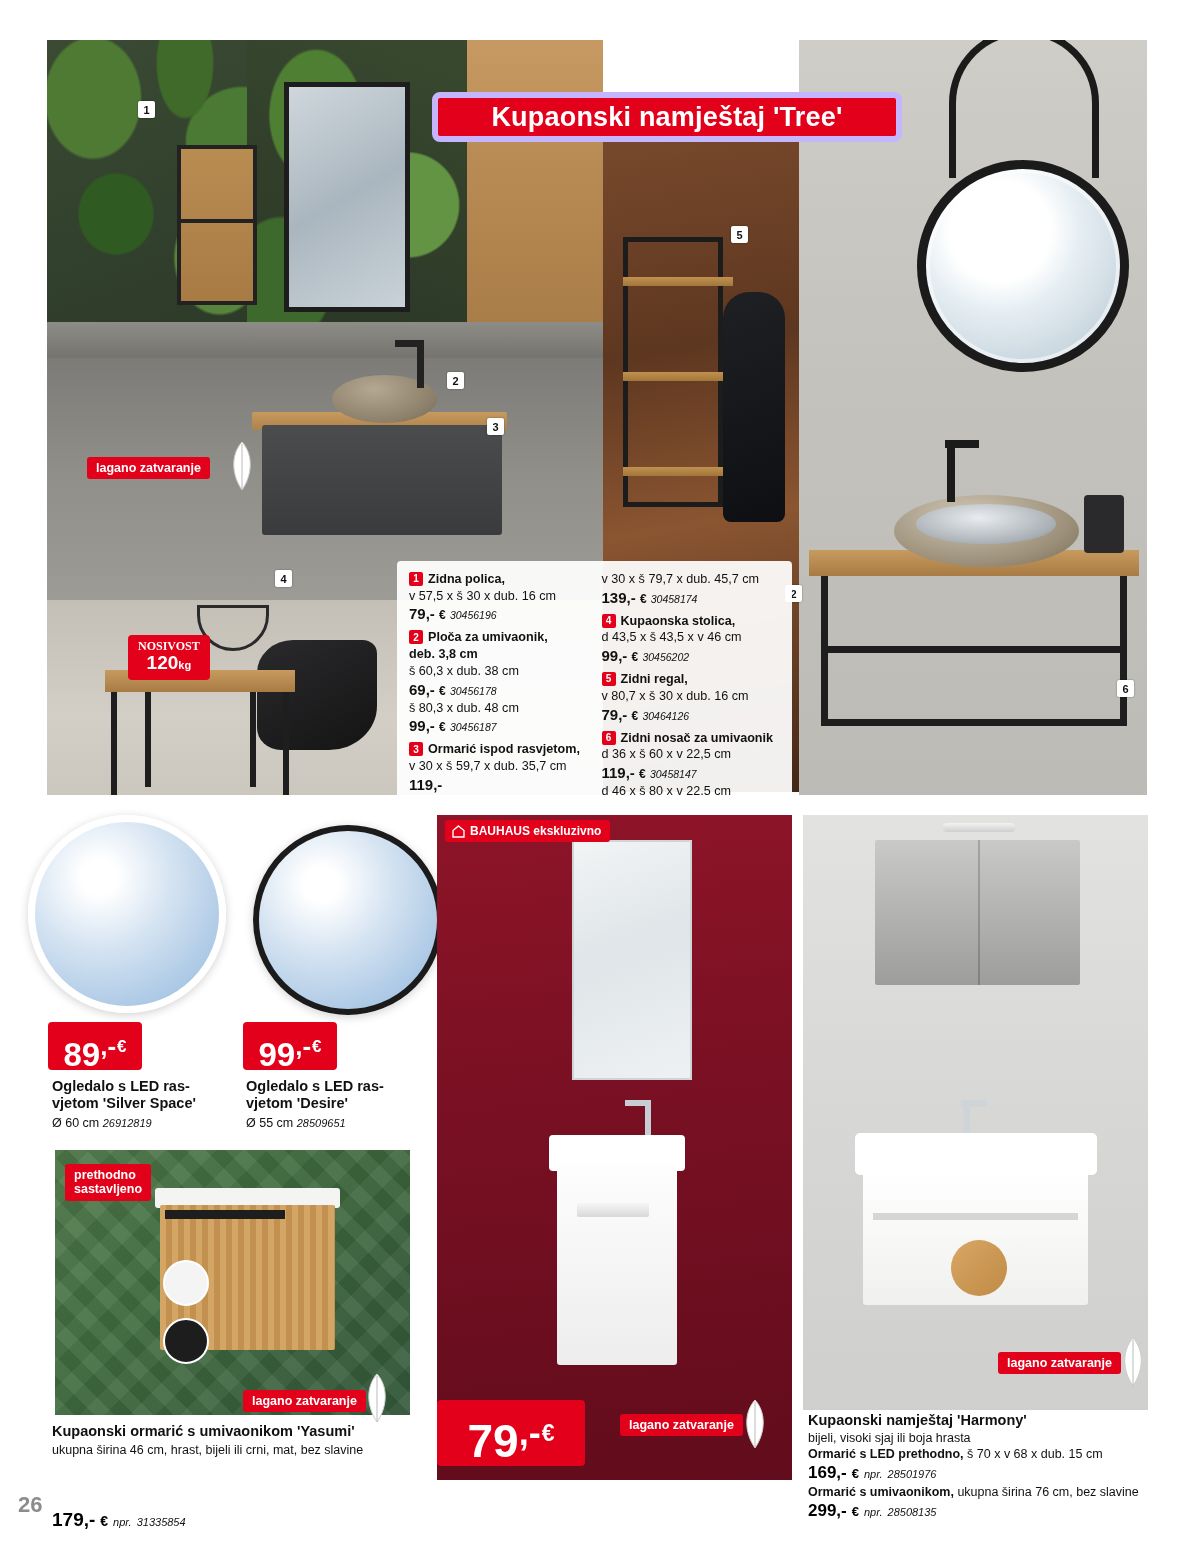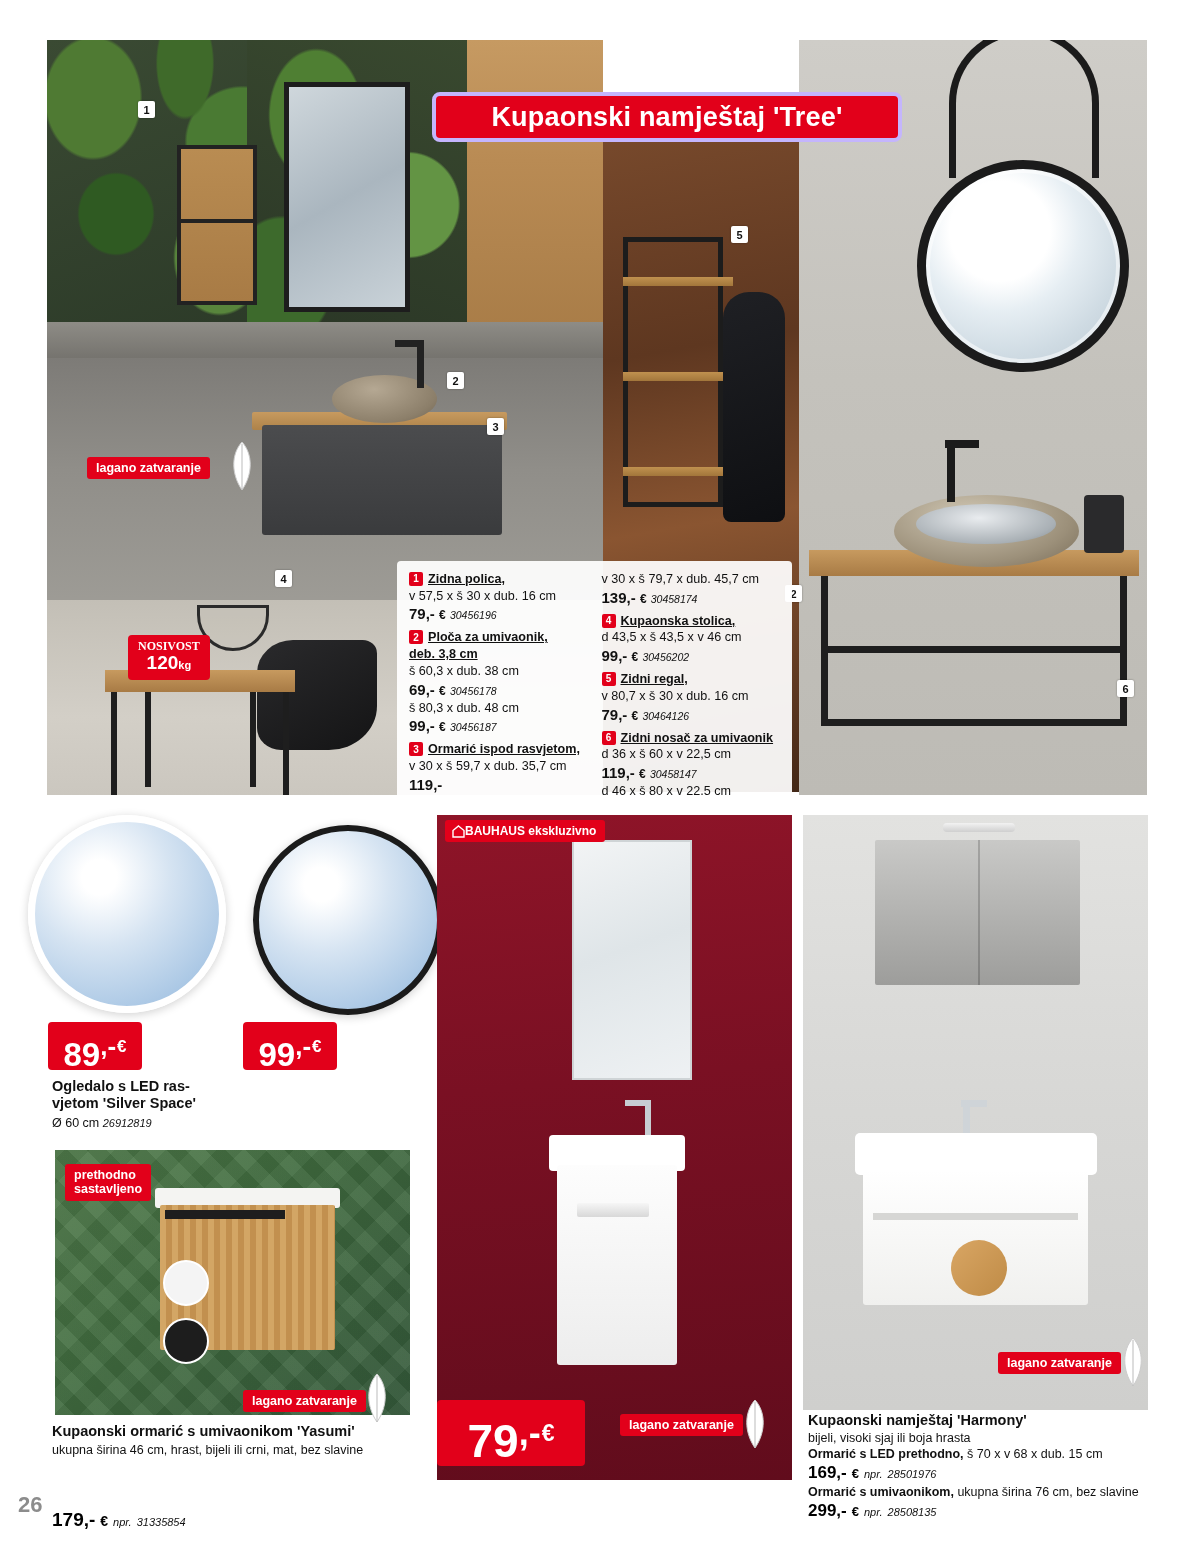--- a/index.html
+++ b/index.html
@@ -191,21 +191,21 @@
   .r-faucet::before{ content:""; position:absolute; left:-2px; top:0; width:34px; height:8px; background:#1b1b1b; }
   .r-cup{
     position:absolute; left: 285px; top: 455px; width: 40px; height: 58px; background:#2a2a2c; border-radius:4px;
   }
 
   
   .hero-title {
     position: absolute; left: 385px; top: 52px; width: 470px; height: 50px;
     background: #e2001a;
     border-radius: 8px;
-    border: 4px solid #c4b5fd;
+    border: 6px solid #c4b5fd;
     color: #fff;
     font-size: 27px;
     font-weight: bold;
     display: flex; align-items: center; justify-content: center;
     letter-spacing: .2px;
     z-index: 6;
   }
 
   
   .num {
@@ -268,21 +268,21 @@
     line-height: 1.33;
   }
   .legend .col { width: 180px; }
   .legend .item { margin-bottom: 5px; }
   .legend .hd { display:flex; align-items:flex-start; gap:5px; font-weight: bold; }
   .legend .bullet {
     display:inline-flex; align-items:center; justify-content:center;
     width: 14px; height: 14px; background:#e2001a; color:#fff;
     font-size:10px; border-radius:2px; flex: 0 0 auto; margin-top:1px;
   }
-  .legend .desc { font-weight: bold; text-decoration: underline; }
+  .legend .desc { font-weight: bold; }
   .legend .dim { font-weight: normal; }
   .legend .price { font-weight: bold; font-size: 15px; }
   .legend .price .cur { font-size: 12px; }
   .legend .art { font-weight: normal; font-size: 10.5px; font-style: italic; }
 
   
   .mirrors-block { position:absolute; left:10px; top:815px; width:420px; height:340px; }
   .mir1 {
     position:absolute; left:18px; top:0; width:198px; height:198px; border-radius:50%;
     background: radial-gradient(circle at 35% 30%, #ffffff 0 10%, #d6e4f2 40%, #a8c6e4 80%, #8fb4d8 100%);
@@ -363,21 +363,21 @@
     position:absolute; left: 208px; top: 285px; width: 6px; height: 40px; background:#c7cdd2;
   }
   .pocket-tap::before{content:"";position:absolute;left:-20px;top:0;width:26px;height:6px;background:#c7cdd2;}
   .pocket-handle {
     position:absolute; left: 140px; top: 388px; width: 72px; height: 14px;
     background: linear-gradient(180deg,#f6f6f6,#d8d8d8); border-radius:2px;
   }
   .bauhaus-badge {
     position:absolute; left: 445px; top: 820px;
     background:#e2001a; color:#fff; font-size: 12px; font-weight:bold;
-    padding: 4px 9px 4px 7px; border-radius: 3px; display:flex; align-items:center; 
+    padding: 4px 9px 4px 7px; border-radius: 3px; display:flex; align-items:center; gap:5px;
     z-index: 5;
   }
 
   
   .harmony-panel {
     position:absolute; left: 803px; top: 815px; width: 345px; height: 595px;
     background: linear-gradient(180deg,#e2e2e0 0%, #d7d7d5 50%, #cfcfcd 100%);
     overflow:hidden;
   }
   .h-cabinet {
@@ -591,20 +591,27 @@
       <span>Ø 60 cm</span>
       <span class="partno">26912819</span>
     </div>
   </div>
 
   <div class="price-box" style="left:243px; top:1022px; width:94px; height:48px;">
     <span class="amt">99</span>
     <span class="sep">,-</span>
     <span class="cur">€</span>
   </div>
+  <div style="position:absolute; left:246px; top:1078px; width:180px;">
+    <div class="pname">Ogledalo s LED ras-vjetom 'Desire'</div>
+    <div class="psub" style="margin-top:3px;">
+      <span>Ø 55 cm</span>
+      <span class="partno">28509651</span>
+    </div>
+  </div>
 
   <div class="yasumi-photo">
     <div class="tex"></div>
     <div class="yasumi-basin"></div>
     <div class="yasumi-cab"></div>
     <div class="yasumi-handle"></div>
     <div class="swatch" style="left:108px; top:110px; background:#f4f4f4;"></div>
     <div class="swatch" style="left:108px; top:168px; background:#1d1d1d;"></div>
   </div>
   <div class="tag-red" style="left:65px; top:1164px; line-height:1.15; text-align:left;">

